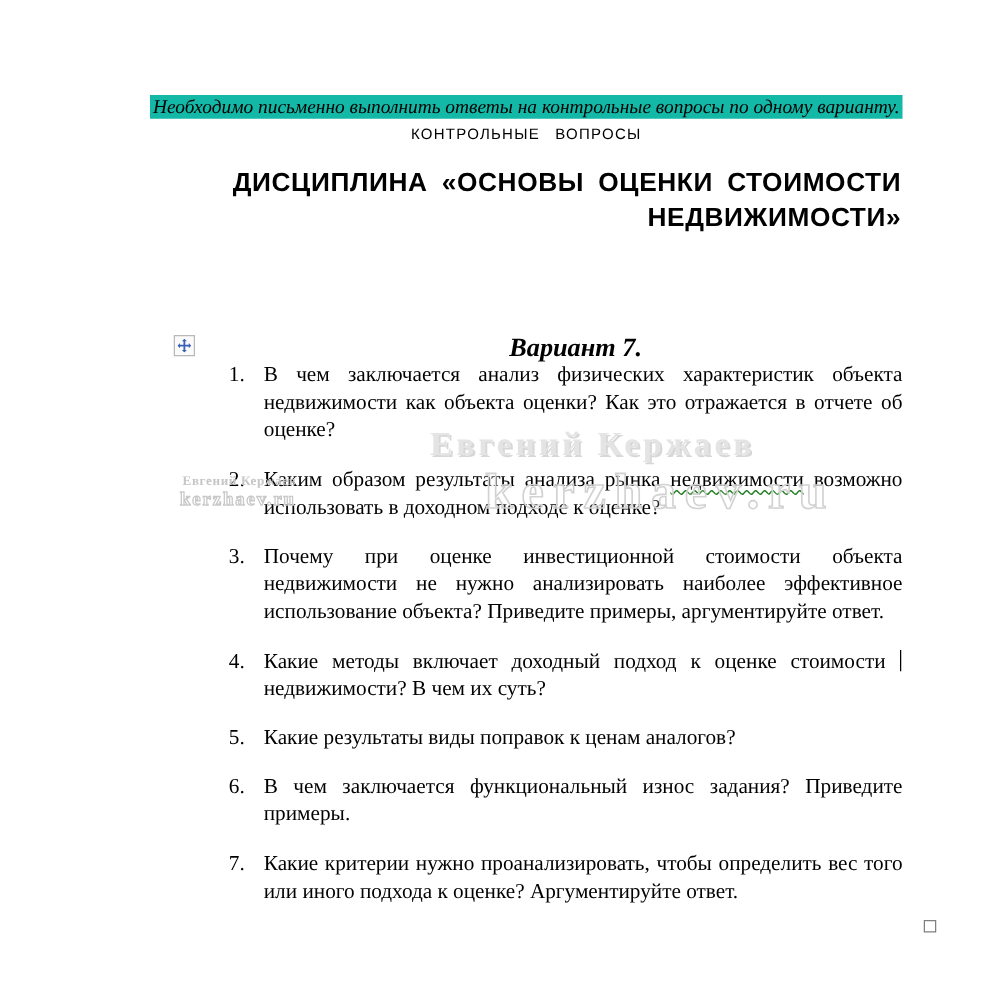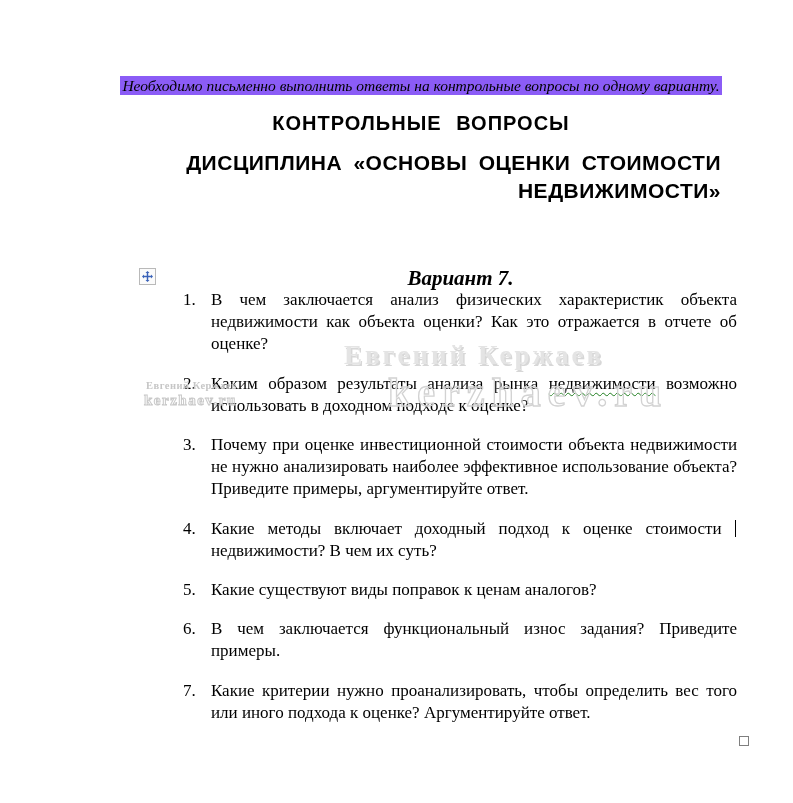--- a/index.html
+++ b/index.html
@@ -2,23 +2,23 @@
 <html><head>
 <meta charset="utf-8">
 <style>
   html,body{margin:0;padding:0;background:#ffffff;}
   body{width:793px;height:803px;font-family:"Liberation Serif",serif;color:#000;}
   .page{position:relative;width:793px;height:803px;background:#fff;overflow:hidden;}
 
   
   .top{position:absolute;left:49px;top:0;width:744px;text-align:center;z-index:2;}
   .notice-row{margin-top:76px;line-height:19px;}
-  .notice{background:#8b5cf6;font-style:italic;font-size:15.5px;padding:1px 2px;}
-  .title{margin-top:16px;font-family:"Liberation Sans",sans-serif;font-weight:bold;
-         font-size:20px;letter-spacing:1px;word-spacing:8px;line-height:24px;}
+  .notice{background:#14b8a6;font-style:italic;font-size:15.5px;padding:1px 2px;}
+  .title{margin-top:0;font-family:"Liberation Sans",sans-serif;font-weight:normal;
+         font-size:12px;letter-spacing:1px;word-spacing:8px;line-height:24px;}
   .subtitle{margin:14px auto 0;width:600px;font-family:"Liberation Sans",sans-serif;
             font-weight:bold;font-size:21px;letter-spacing:0.5px;word-spacing:5px;line-height:28px;text-align:right;}
   .author{margin-top:7px;font-weight:bold;font-size:17.5px;line-height:22px;}
   .author .name{text-decoration:underline;margin-left:5px;}
   .squiggle{text-decoration-line:underline;text-decoration-style:wavy;
             text-decoration-color:#1e7d1e;text-decoration-thickness:1px;
             text-underline-offset:3px;text-decoration-skip-ink:none;}
 
   
   .move-anchor{position:absolute;left:139px;top:268px;width:15px;height:15px;
@@ -26,21 +26,21 @@
                display:flex;align-items:center;justify-content:center;}
 
   
   .variant{position:absolute;left:183px;top:266px;width:555px;text-align:center;
            font-weight:bold;font-style:italic;font-size:21px;z-index:2;}
 
   
   .questions{position:absolute;left:183px;top:289px;width:555px;margin:0;padding:0;
              list-style:none;z-index:2;}
   .q{padding-left:28px;text-indent:-28px;text-align:justify;font-size:17px;
-     line-height:22.2px;margin:0 1px 17px 0;}
+     line-height:22.2px;margin:0 16px 17px 0;}
   .qnum{display:inline-block;width:28px;text-indent:0;}
   .caret{display:inline-block;width:1.5px;height:17px;background:#000;
          vertical-align:-3px;margin-right:1px;}
 
   
   .wm{font-family:Liberation Serif, serif;font-weight:bold;white-space:nowrap;
       position:absolute;pointer-events:none;}
   .wm-large-name{left:344px;top:340px;font-size:27px;letter-spacing:3px;
                  color:#e4e4e4;text-shadow:1.5px 1.5px 0 #d7d7d7;z-index:1;}
   .wm-large-site{left:388px;top:369px;font-size:40px;letter-spacing:7px;
@@ -80,20 +80,20 @@
     </svg>
   </div>
 
   <div class="variant">Вариант 7.</div>
 
   <ol class="questions">
       <li class="q"><span class="qnum">1.</span><span>В чем заключается анализ физических характеристик объекта недвижимости как объекта оценки? Как это отражается в отчете об оценке?</span></li>
       <li class="q"><span class="qnum">2.</span><span>Каким образом результаты анализа рынка </span><span class="squiggle">недвижимости</span><span> возможно использовать в доходном подходе к оценке?</span></li>
       <li class="q"><span class="qnum">3.</span><span>Почему при оценке инвестиционной стоимости объекта недвижимости не нужно анализировать наиболее эффективное использование объекта? Приведите примеры, аргументируйте ответ.</span></li>
       <li class="q"><span class="qnum">4.</span><span>Какие методы включает доходный подход к оценке стоимости </span><span class="caret"></span><span>недвижимости? В чем их суть?</span></li>
-      <li class="q"><span class="qnum">5.</span><span>Какие существуют виды поправок к ценам аналогов?</span></li>
+      <li class="q"><span class="qnum">5.</span><span>Какие результаты виды поправок к ценам аналогов?</span></li>
       <li class="q"><span class="qnum">6.</span><span>В чем заключается функциональный износ задания? Приведите примеры.</span></li>
       <li class="q"><span class="qnum">7.</span><span>Какие критерии нужно проанализировать, чтобы определить вес того или иного подхода к оценке? Аргументируйте ответ.</span></li>
     </ol>
 
   <div class="obj-handle"></div>
 
 </div>
 
 </body></html>

